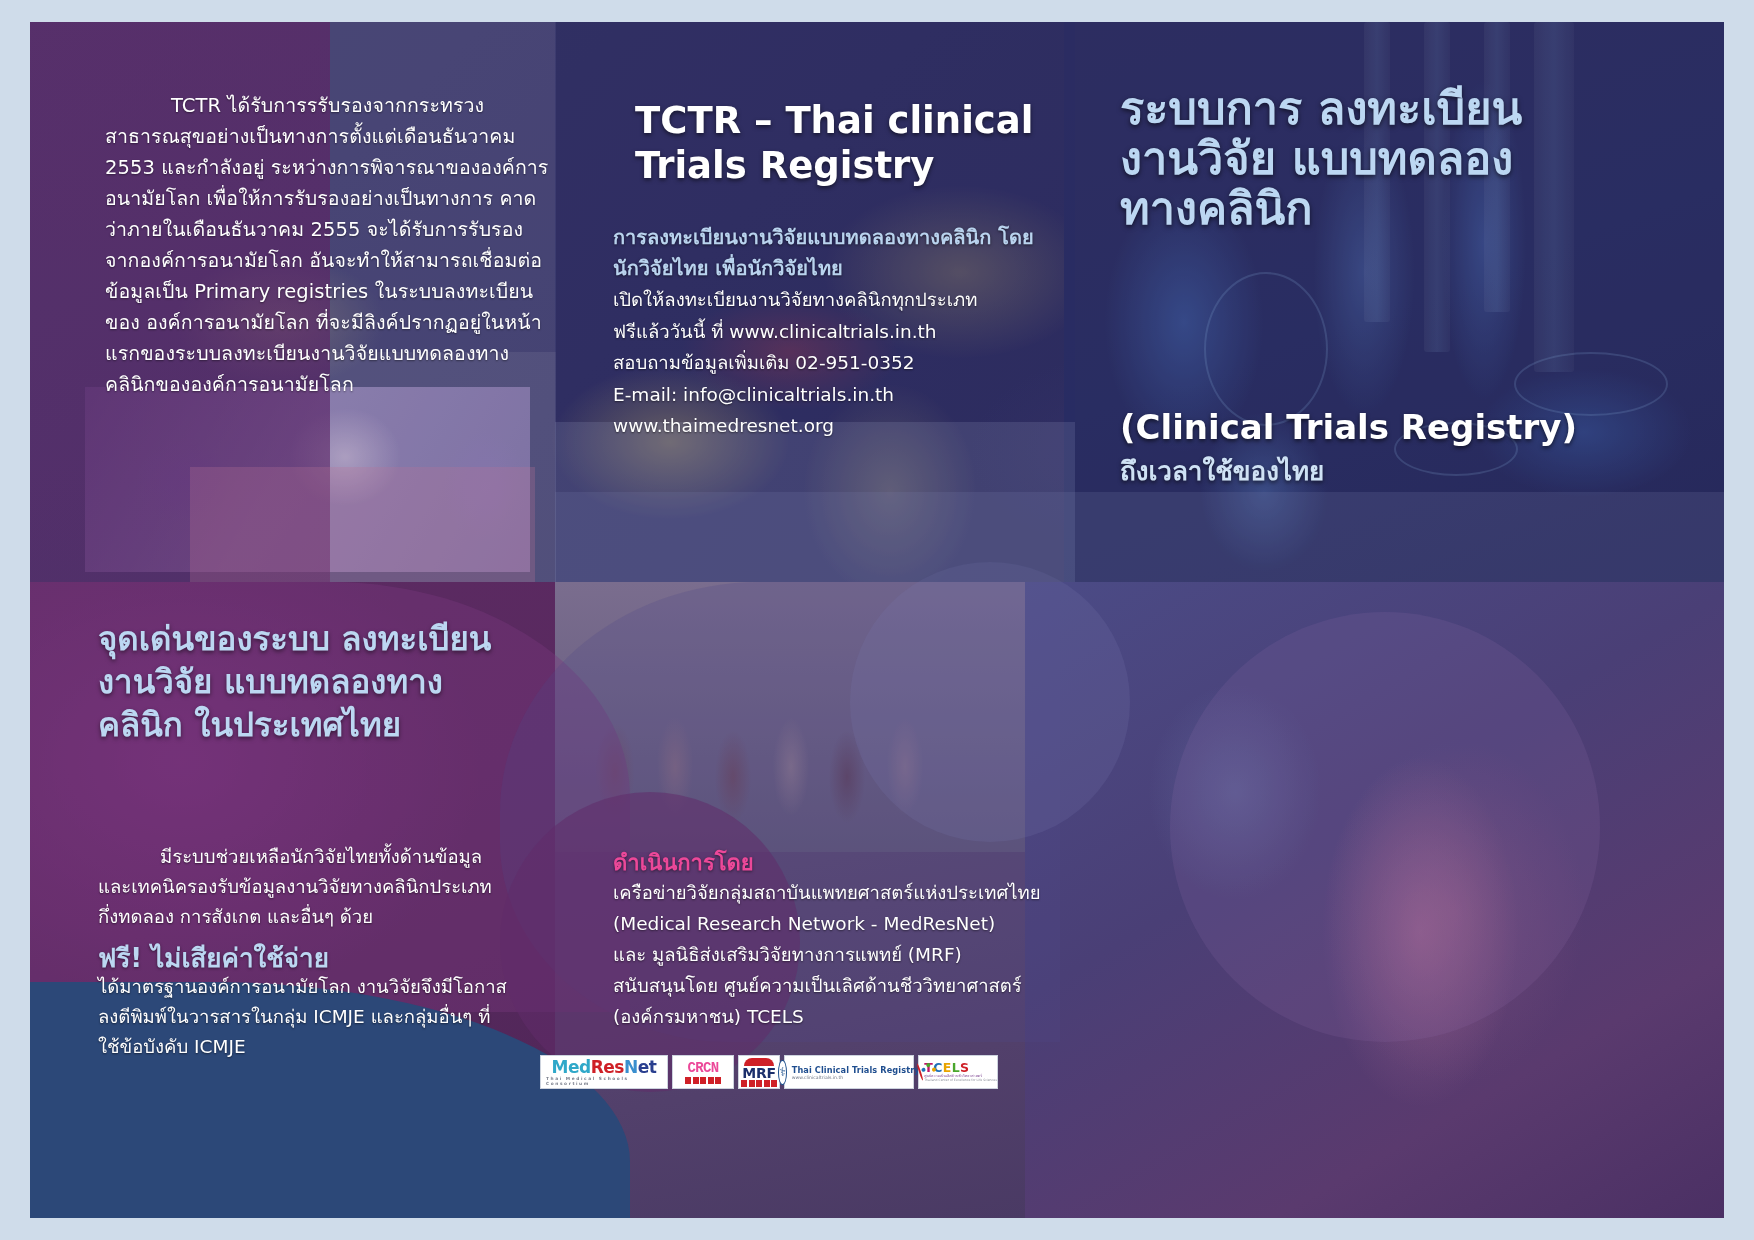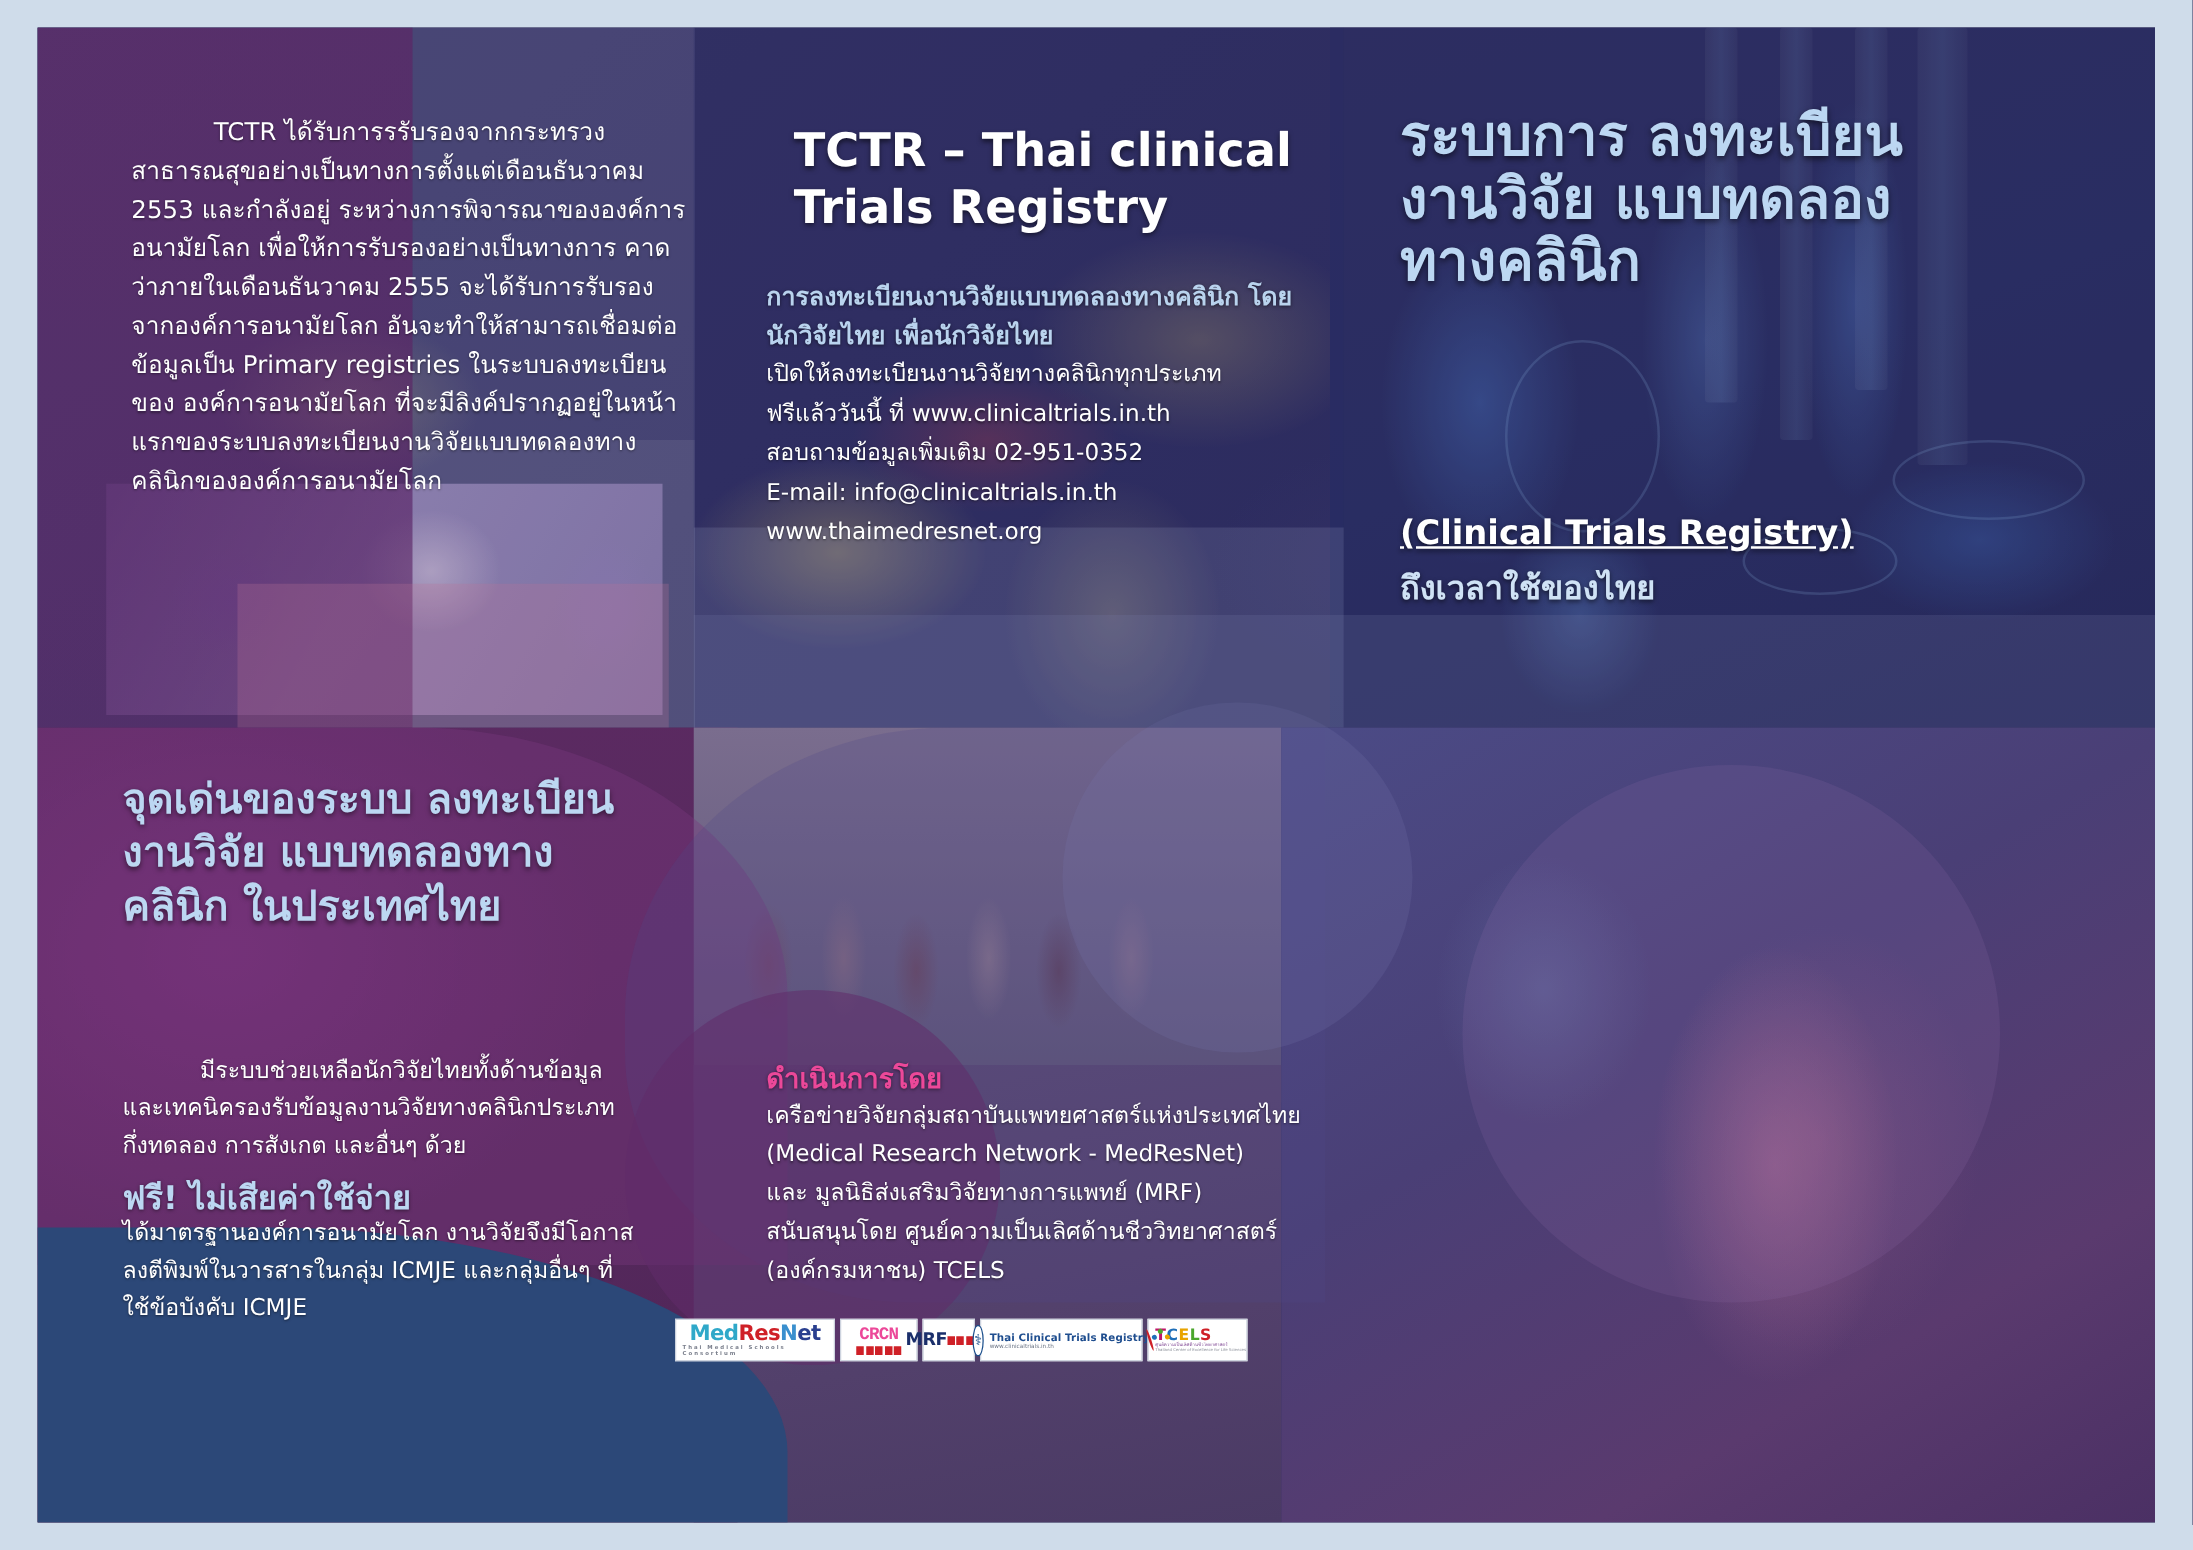--- a/index.html
+++ b/index.html
@@ -161,24 +161,23 @@
   .contact div{white-space:nowrap;}
 
   .title-th-right{
     left:1090px;top:62px;width:420px;
     font-size:45px;font-weight:bold;line-height:50px;
     color:#bcd7f2;
     text-shadow:0 2px 5px rgba(0,0,0,.6);
   }
   .title-th-right-en{
     left:1090px;top:388px;width:460px;
-    font-size:27px;font-weight:bold;line-height:34px;
+    font-size:34px;font-weight:bold;line-height:34px;
     color:#ffffff;
     text-shadow:0 2px 4px rgba(0,0,0,.6);
-    text-decoration:underline;
   }
   .title-th-right-tag{
     left:1090px;top:432px;width:460px;
     font-size:26px;font-weight:bold;line-height:34px;
     color:#cfe2f5;
     text-shadow:0 2px 4px rgba(0,0,0,.6);
   }
 
   .feat-head{
     left:68px;top:595px;width:420px;
@@ -228,21 +227,21 @@
     padding:0 5px;box-sizing:border-box;
   }
   .logo-medresnet{width:128px;flex-direction:column;gap:0;}
   .lm-top{font-size:17px;font-weight:bold;line-height:18px;letter-spacing:-.5px;}
   .lm-top .c1{color:#2fa8c9}.lm-top .c2{color:#cf2027}.lm-top .c3{color:#3a8fce}.lm-top .c4{color:#2a3f8f}
   .lm-sub{font-size:4.3px;letter-spacing:1.6px;color:#7a7f8c;font-weight:bold;}
   .logo-crcn{width:62px;flex-direction:column;}
   .crcn-word{font-size:14px;font-weight:bold;color:#ec4899;letter-spacing:-.6px;line-height:15px;font-family:Liberation Mono, monospace;}
   .crcn-bars{display:flex;gap:1.5px;margin-top:1px;}
   .crcn-bars i{display:block;width:6px;height:7px;background:#cf2027;}
-  .logo-mrf{width:42px;flex-direction:row;}
+  .logo-mrf{width:42px;flex-direction:column;}
   .mrf-dome{width:30px;height:8px;background:#cf2027;border-radius:16px 16px 0 0;}
   .mrf-word{font-size:14px;font-weight:bold;color:#1b2f6b;line-height:14px;letter-spacing:-.3px;}
   .mrf-bars{display:flex;gap:1.5px;}
   .mrf-bars i{display:block;width:6px;height:7px;background:#cf2027;}
   .logo-tctr{width:130px;gap:5px;}
   .tctr-seal{width:23px;height:23px;border-radius:50%;border:1.6px solid #1b4f8c;display:flex;align-items:center;justify-content:center;background:#fff;}
   .tctr-seal span{font-size:12px;color:#1b4f8c;line-height:1;}
   .tctr-txt{display:flex;flex-direction:column;}
   .tctr-t1{font-size:8.2px;font-weight:bold;color:#1f4e8f;letter-spacing:.1px;white-space:nowrap;}
   .tctr-t2{font-size:4.6px;color:#6d7686;white-space:nowrap;}

